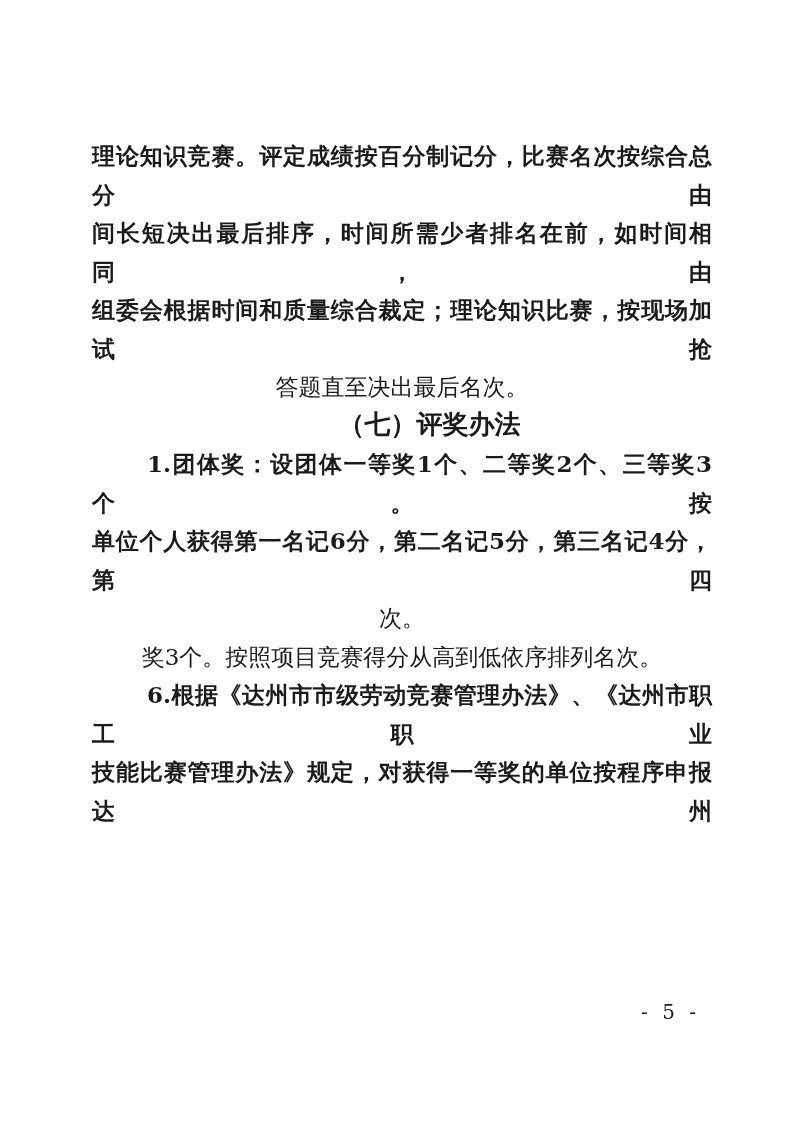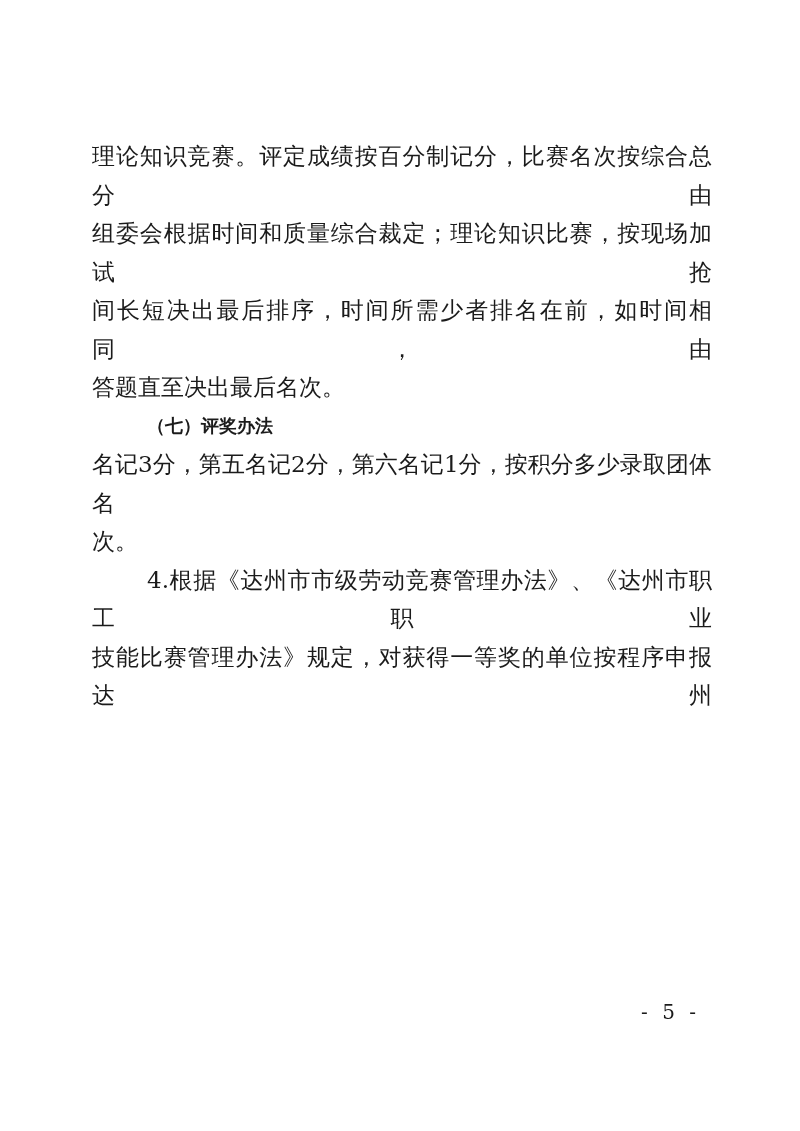--- a/index.html
+++ b/index.html
@@ -19,55 +19,58 @@
   .doc-body {
     position: absolute;
     left: 92px;
     top: 137px;
     width: 620px;
   }
   .line {
     font-size: 23px;
     line-height: 38.5px;
     letter-spacing: 0px;
-    text-align: left;
+    text-align: center;
     white-space: normal;
   }
   .line.justify {
     text-align: justify;
     text-align-last: justify;
+    font-weight: bold;
     -moz-text-align-last: justify;
   }
   .line.indent {
     text-indent: 55px;
   }
   .line.heading {
-    font-family: Liberation Serif, serif;
+    font-family: Liberation Mono, monospace;
     font-weight: bold;
-    font-size: 18px;
+    font-size: 26px;
   }
   .page-number {
     position: absolute;
     top: 1000px;
     right: 100px;
     font-size: 20px;
     letter-spacing: 4px;
     color: #1b1b1b;
     font-family: "DejaVu Serif", "Liberation Serif", serif;
   }
 </style>
 </head>
 <body>
 
 <div class="page">
   <div class="doc-body">
       <div class="line justify">理论知识竞赛。评定成绩按百分制记分，比赛名次按综合总分由</div>
+      <div class="line justify">间长短决出最后排序，时间所需少者排名在前，如时间相同，由</div>
       <div class="line justify">组委会根据时间和质量综合裁定；理论知识比赛，按现场加试抢</div>
-      <div class="line justify">间长短决出最后排序，时间所需少者排名在前，如时间相同，由</div>
       <div class="line">答题直至决出最后名次。</div>
       <div class="line indent heading">（七）评奖办法</div>
-      <div class="line justify">名记3分，第五名记2分，第六名记1分，按积分多少录取团体名</div>
+      <div class="line justify indent">1.团体奖：设团体一等奖1个、二等奖2个、三等奖3个。按</div>
+      <div class="line justify">单位个人获得第一名记6分，第二名记5分，第三名记4分，第四</div>
       <div class="line">次。</div>
-      <div class="line justify indent">4.根据《达州市市级劳动竞赛管理办法》、《达州市职工职业</div>
+      <div class="line">奖3个。按照项目竞赛得分从高到低依序排列名次。</div>
+      <div class="line justify indent">6.根据《达州市市级劳动竞赛管理办法》、《达州市职工职业</div>
       <div class="line justify">技能比赛管理办法》规定，对获得一等奖的单位按程序申报达州</div>
     </div>
   <div class="page-number">- 5 -</div>
 </div>
 
 </body></html>

